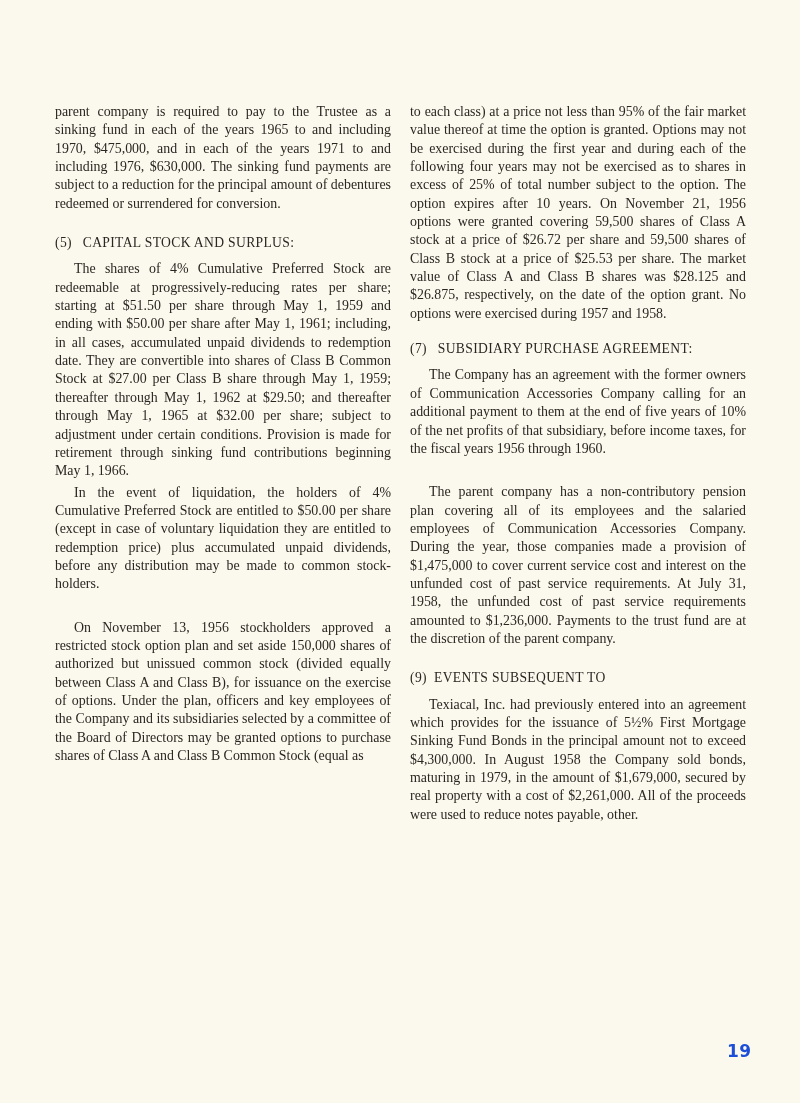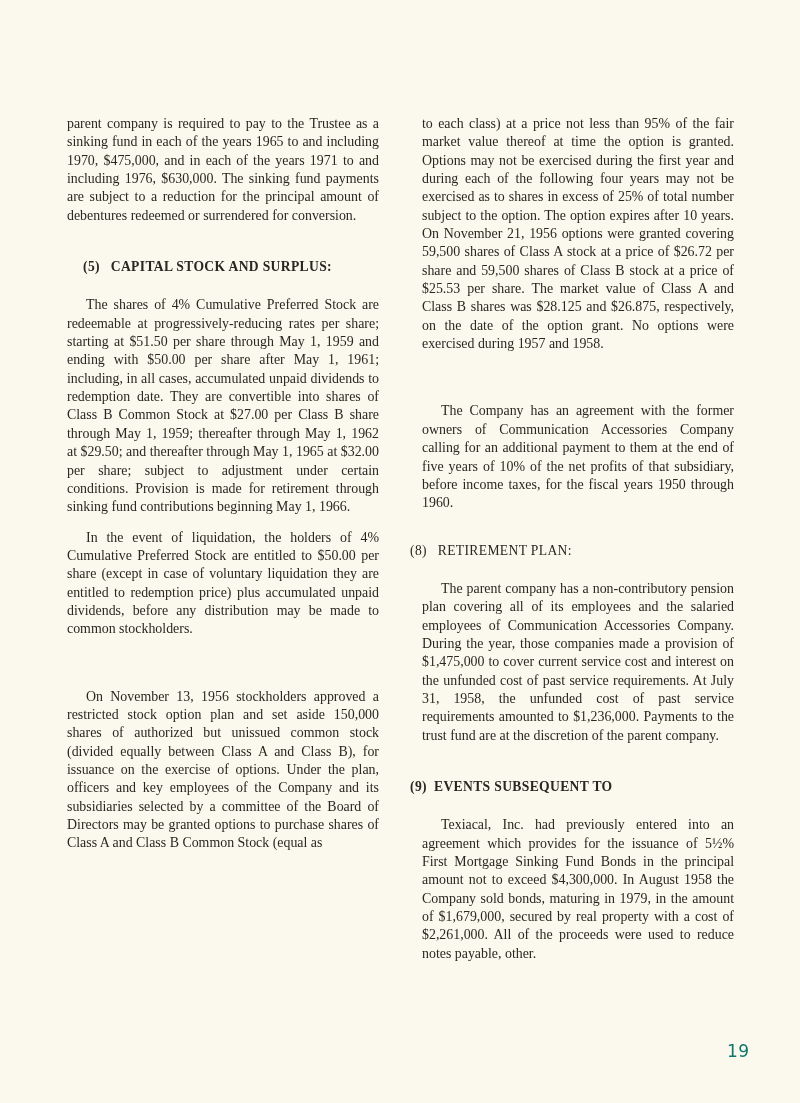--- a/index.html
+++ b/index.html
@@ -14,80 +14,80 @@
   .col {
     position: absolute;
     width: 336px;
     font-size: 13.9px;
     line-height: 18.35px;
     text-align: justify;
     hyphens: manual;
   }
   .col.left  { left: 55px;  top: 103px; }
   .col.right { left: 410px; top: 103px; }
-  .col p { margin: 12px; }
+  .col p { margin: 0; }
   .col p.indent { text-indent: 19px; }
   .col p + p.indent { margin-top: 3px; }
   .heading {
     margin: 0;
     text-align: left;
     letter-spacing: 0.35px;
     font-size: 13.6px;
   }
   .heading .num { display: inline-block; width: 24px; }
   .heading .cont { display: block; padding-left: 24px; }
   .gap-big { height: 21px; }
   .gap-mid { height: 17px; }
   .gap-small { height: 8px; }
   .page-number {
     position: absolute;
     left: 727px; top: 1041px;
     font-family: "DejaVu Sans", sans-serif;
-    font-weight: normal;
+    font-weight: bold;
     font-size: 17px;
     letter-spacing: 0.5px;
-    color: #0f766e;
+    color: #1d4ed8;
   }
 </style>
 </head>
 <body>
 
 <div class="col left">
   <p>parent company is required to pay to the Trustee as a sinking fund in each of the years 1965 to and including 1970, $475,000, and in each of the years 1971 to and including 1976, $630,000. The sinking fund payments are subject to a reduction for the principal amount of debentures redeemed or surrendered for conversion.</p>
 
   <div class="gap-big"></div>
-  <h2 class="heading" style="font-weight:bold;margin-left:28px;">
+  <h2 class="heading" style="font-weight:normal;">
     <span class="num">(5)</span>
     <span>CAPITAL STOCK AND SURPLUS:</span>
   </h2>
   <div class="gap-small"></div>
   <p class="indent">The shares of 4% Cumulative Preferred Stock are redeemable at progressively-reducing rates per share; starting at $51.50 per share through May 1, 1959 and ending with $50.00 per share after May 1, 1961; including, in all cases, accumu­lated unpaid dividends to redemption date. They are convertible into shares of Class B Common Stock at $27.00 per Class B share through May 1, 1959; thereafter through May 1, 1962 at $29.50; and thereafter through May 1, 1965 at $32.00 per share; subject to adjustment under certain conditions. Provision is made for retirement through sinking fund contributions beginning May 1, 1966.</p>
   <p class="indent">In the event of liquidation, the holders of 4% Cumulative Preferred Stock are entitled to $50.00 per share (except in case of voluntary liquidation they are entitled to redemption price) plus accumulated unpaid dividends, before any distribution may be made to common stock­holders.</p>
 
   <div class="gap-mid"></div>
   <div class="gap-small"></div>
   <p class="indent">On November 13, 1956 stockholders approved a restricted stock option plan and set aside 150,000 shares of authorized but unissued com­mon stock (divided equally between Class A and Class B), for issuance on the exercise of options. Under the plan, officers and key em­ployees of the Company and its subsidiaries selected by a committee of the Board of Directors may be granted options to purchase shares of Class A and Class B Common Stock (equal as</p>
 </div>
 
 <div class="col right">
   <p>to each class) at a price not less than 95% of the fair market value thereof at time the option is granted. Options may not be exercised during the first year and during each of the following four years may not be exercised as to shares in excess of 25% of total number subject to the option. The option expires after 10 years. On November 21, 1956 options were granted cover­ing 59,500 shares of Class A stock at a price of $26.72 per share and 59,500 shares of Class B stock at a price of $25.53 per share. The market value of Class A and Class B shares was $28.125 and $26.875, respectively, on the date of the option grant. No options were exercised during 1957 and 1958.</p>
 
   <div class="gap-mid"></div>
+  <h2 class="heading" style="font-weight:normal;">
+    <span class="num">(7)</span>
+    <span>SUBSIDIARY PURCHASE AGREEMENT:</span>
+  </h2>
   <div class="gap-small"></div>
-  <p class="indent">The Company has an agreement with the former owners of Communication Accessories Company calling for an additional payment to them at the end of five years of 10% of the net profits of that subsidiary, before income taxes, for the fiscal years 1950 through 1960.</p>
+  <p class="indent">The Company has an agreement with the former owners of Communication Accessories Company calling for an additional payment to them at the end of five years of 10% of the net profits of that subsidiary, before income taxes, for the fiscal years 1956 through 1960.</p>
 
   <div class="gap-mid"></div>
-  <h2 class="heading" style="font-weight:normal;">
-    <span class="num">(8)</span>
-    <span>RETIREMENT PLAN:</span>
-  </h2>
   <div class="gap-small"></div>
   <p class="indent">The parent company has a non-contributory pension plan covering all of its employees and the salaried employees of Communication Ac­cessories Company. During the year, those companies made a provision of $1,475,000 to cover current service cost and interest on the unfunded cost of past service requirements. At July 31, 1958, the unfunded cost of past service requirements amounted to $1,236,000. Payments to the trust fund are at the discretion of the parent company.</p>
 
   <div class="gap-big"></div>
-  <h2 class="heading" style="font-weight:bold;">
+  <h2 class="heading" style="font-weight:normal;">
     <span class="num">(9)</span><span>EVENTS SUBSEQUENT TO</span>
   </h2>
   <div class="gap-small"></div>
   <p class="indent">Texiacal, Inc. had previously entered into an agreement which provides for the issuance of 5½% First Mortgage Sinking Fund Bonds in the principal amount not to exceed $4,300,000. In August 1958 the Company sold bonds, matur­ing in 1979, in the amount of $1,679,000, secured by real property with a cost of $2,261,000. All of the proceeds were used to reduce notes pay­able, other.</p>
 </div>
 
 <div class="page-number">19</div>
 
 </body></html>

